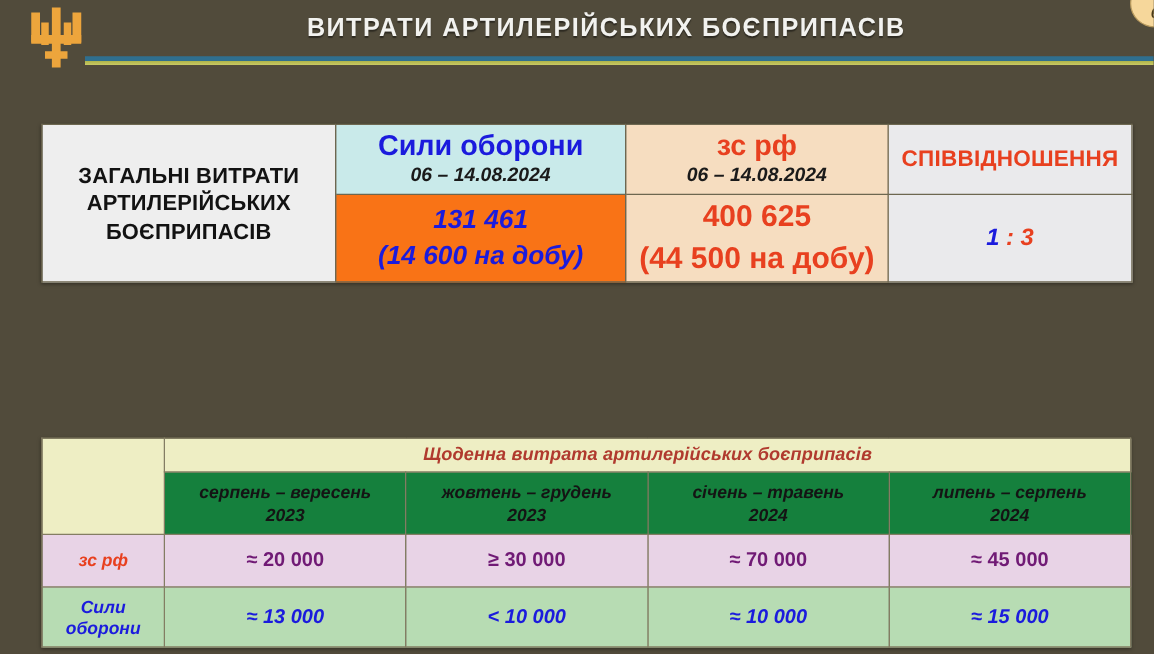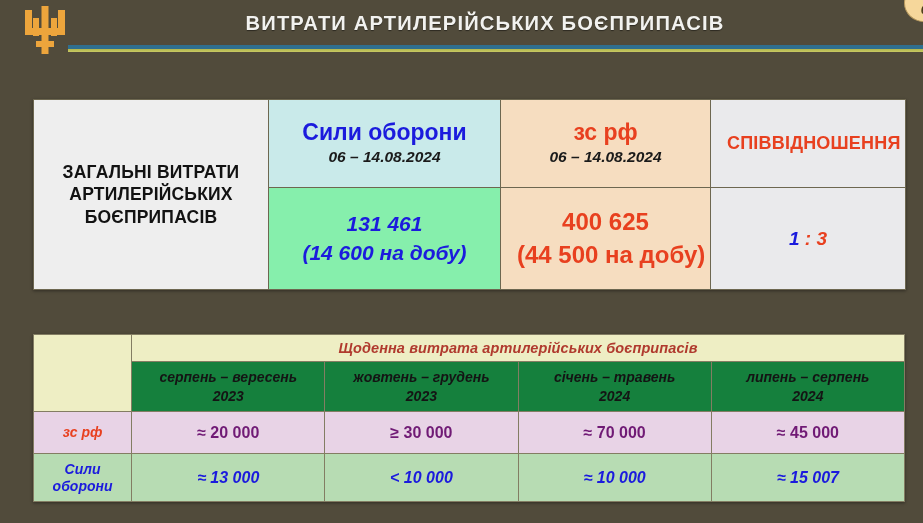--- a/index.html
+++ b/index.html
@@ -79,21 +79,21 @@
     position: absolute;
     left: 33px;
     top: 99px;
     width: 872px;
     border-collapse: collapse;
     table-layout: fixed;
     box-shadow: 0 1px 3px rgba(0,0,0,.4);
   }
   #summary-table td {
     border: 1px solid #6d6750;
-    padding: 16px;
+    padding: 0;
     vertical-align: middle;
     text-align: center;
   }
   .col-label   { width: 235px; }
   .col-ukr     { width: 232px; }
   .col-rus     { width: 210px; }
   .col-ratio   { width: 195px; }
 
   .cell-label {
     background: #eeeeee;
@@ -103,21 +103,21 @@
     line-height: 1.28;
     padding: 6px 8px;
     letter-spacing: .2px;
   }
   .cell-ukr-head {
     background: #c9eaea;
     height: 55px;
     padding: 5px 4px;
   }
   .cell-ukr-body {
-    background: #86efac;
+    background: #f97316;
     height: 69px;
     padding: 4px;
   }
   .cell-rus-head {
     background: #f6ddc0;
     height: 55px;
     padding: 5px 4px;
   }
   .cell-rus-body {
     background: #f6ddc0;
@@ -179,21 +179,21 @@
     font-weight: bold;
     font-style: italic;
   }
   .ratio-left  { color: #1b1bdd; }
   .ratio-right { color: #e8401f; }
 
   
   #daily-table {
     position: absolute;
     left: 33px;
-    top: 334px;
+    top: 350px;
     width: 872px;
     border-collapse: collapse;
     table-layout: fixed;
     box-shadow: 0 1px 3px rgba(0,0,0,.4);
   }
   #daily-table td {
     border: 1px solid #837d63;
     padding: 0;
     text-align: center;
     vertical-align: middle;
@@ -375,16 +375,16 @@
     </tr>
 
     <tr class="row-ukr">
       <td>
         <div class="rowlabel-ukr">Сили</div>
         <div class="rowlabel-ukr">оборони</div>
       </td>
       <td><span class="val-ukr nowrap">≈ 13 000</span></td>
       <td><span class="val-ukr nowrap">&lt; 10 000</span></td>
       <td><span class="val-ukr nowrap">≈ 10 000</span></td>
-      <td><span class="val-ukr nowrap">≈ 15 007</span></td>
+      <td><span class="val-ukr nowrap">≈ 15 000</span></td>
     </tr>
   </tbody>
 </table>
 
 </body></html>

